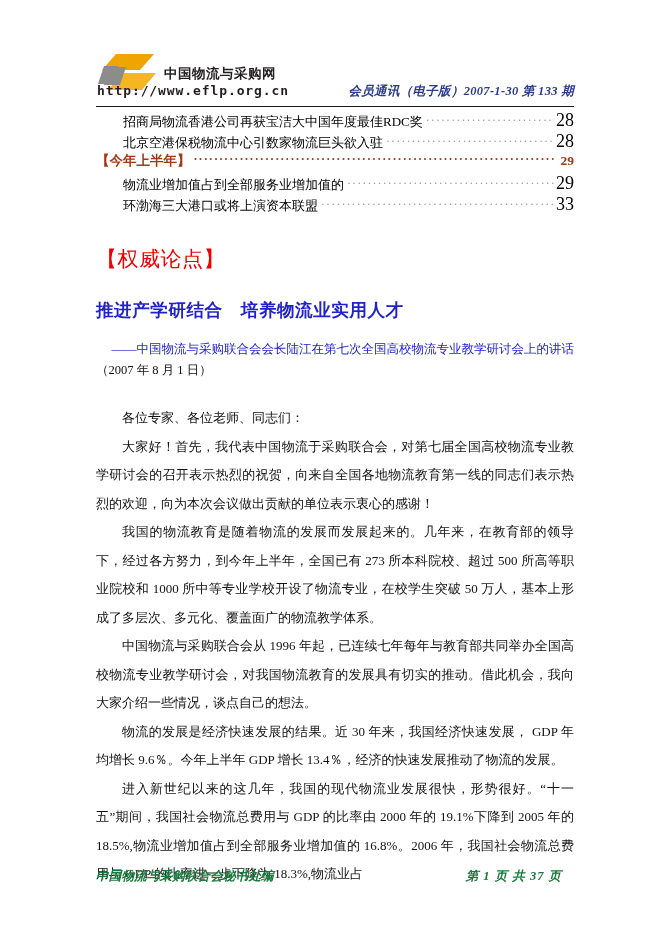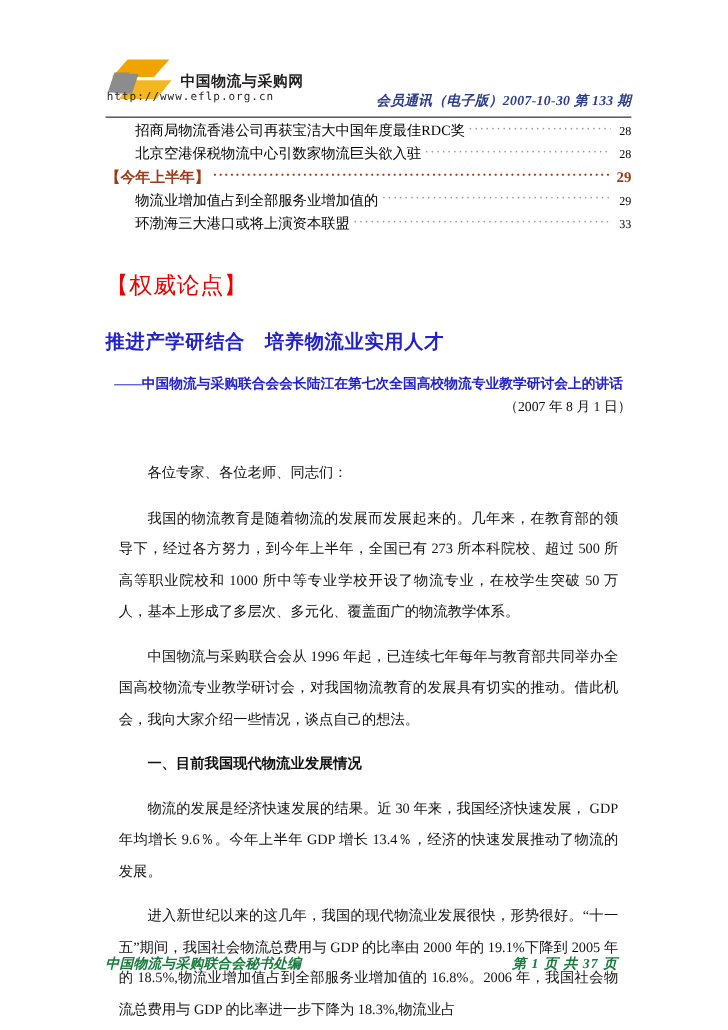--- a/index.html
+++ b/index.html
@@ -55,22 +55,22 @@
     font-weight: bold;
     letter-spacing: 0.5px;
     color: #231f20;
     white-space: nowrap;
   }
   .logo-url {
     position: absolute;
     left: 1px;
     top: 31px;
     font-family: "DejaVu Sans Mono", "Liberation Mono", monospace;
-    font-size: 10px;
-    font-weight: normal;
+    font-size: 13px;
+    font-weight: bold;
     letter-spacing: 0.9px;
     color: #231f20;
     white-space: nowrap;
   }
   .issue-line {
     position: absolute;
     right: 0px;
     top: 31px;
     font-family: "Liberation Serif", "DejaVu Serif", serif;
     font-size: 12.5px;
@@ -117,21 +117,21 @@
     margin: 0 2px 0 3px;
     position: relative;
     bottom: 2px;
     font-size: 12px;
     letter-spacing: 1.1px;
     color: #9a9a9a;
   }
   .toc-page {
     flex: 0 0 auto;
     text-align: right;
-    font-size: 11px;
+    font-size: 18px;
     min-width: 17px;
   }
   .toc-row.section .toc-label {
     color: #a03a16;
     font-weight: bold;
     font-size: 13.5px;
   }
   .toc-row.section .toc-dots {
     color: #a03a16;
     font-weight: bold;
@@ -161,50 +161,50 @@
     font-size: 17.5px;
     font-weight: bold;
     color: #2222cc;
     letter-spacing: 0.6px;
   }
   .doc-subtitle {
     position: absolute;
     left: 96px;
     top: 341px;
     width: 478px;
-    text-align: center;
+    text-align: right;
     font-size: 12.5px;
-    font-weight: bold;
+    font-weight: normal;
     color: #2222cc;
     white-space: nowrap;
   }
   .doc-date {
     position: absolute;
     left: 96px;
     top: 362px;
     width: 478px;
-    text-align: right;
+    text-align: left;
     font-size: 12.5px;
     color: #111111;
   }
 
   
   .body-text {
     position: absolute;
     left: 96px;
     top: 404px;
     width: 478px;
   }
   .para {
     font-size: 13px;
     line-height: 28.5px;
     text-align: justify;
     text-justify: inter-ideograph;
     text-indent: 2em;
-    margin: 12px;
+    margin: 0;
     color: #111111;
   }
   .para.section-h {
     font-weight: bold;
     text-indent: 2em;
     text-align: left;
   }
 
   
   .footer {
@@ -235,21 +235,21 @@
     <div class="logo-wrap">
       <svg class="logo-mark" viewBox="0 0 62 40">
         <polygon points="20,1 58,1 44,17 6,17" fill="#F0A400"></polygon>
         <polygon points="26,20 60,20 46,37 12,37" fill="#F5B721"></polygon>
         <polygon points="14,14 30,14 24,32 8,32" fill="#8C8C8C"></polygon>
         <polygon points="8,13 22,13 16,31 2,31" fill="#8C8C8C"></polygon>
       </svg>
       <div class="logo-text-cn">中国物流与采购网</div>
       <div class="logo-url">http://www.eflp.org.cn</div>
     </div>
-    <div class="issue-line">会员通讯（电子版）2007-10-30 第 133 期</div>
+    <div class="issue-line">会员通讯（电子版）2007-1-30 第 133 期</div>
   </div>
   <div class="header-rule"></div>
 
   <div class="toc" id="toc-root">
       <div class="toc-row">
         <span class="indent"></span>
         <span class="toc-label">招商局物流香港公司再获宝洁大中国年度最佳RDC奖</span>
         <span class="toc-dots">········································································································································································································</span>
         <span class="toc-page">28</span>
       </div>
@@ -278,23 +278,23 @@
       </div>
     </div>
 
   <div class="cat-heading">【权威论点】</div>
   <div class="doc-title">推进产学研结合　培养物流业实用人才</div>
   <div class="doc-subtitle">——中国物流与采购联合会会长陆江在第七次全国高校物流专业教学研讨会上的讲话</div>
   <div class="doc-date">（2007 年 8 月 1 日）</div>
 
   <div class="body-text" id="body-root">
       <p class="para">各位专家、各位老师、同志们：</p>
+      <p class="para">大家好！首先，我代表中国物流于采购联合会，对第七届全国高校物流专业教学研讨会的召开表示热烈的祝贺，向来自全国各地物流教育第一线的同志们表示热烈的欢迎，向为本次会议做出贡献的单位表示衷心的感谢！</p>
       <p class="para">我国的物流教育是随着物流的发展而发展起来的。几年来，在教育部的领导下，经过各方努力，到今年上半年，全国已有 273 所本科院校、超过 500 所高等职业院校和 1000 所中等专业学校开设了物流专业，在校学生突破 50 万人，基本上形成了多层次、多元化、覆盖面广的物流教学体系。</p>
       <p class="para">中国物流与采购联合会从 1996 年起，已连续七年每年与教育部共同举办全国高校物流专业教学研讨会，对我国物流教育的发展具有切实的推动。借此机会，我向大家介绍一些情况，谈点自己的想法。</p>
-      <p class="para section-h">一、目前我国现代物流业发展情况</p>
       <p class="para">物流的发展是经济快速发展的结果。近 30 年来，我国经济快速发展， GDP 年均增长 9.6％。今年上半年 GDP 增长 13.4％，经济的快速发展推动了物流的发展。</p>
       <p class="para">进入新世纪以来的这几年，我国的现代物流业发展很快，形势很好。“十一五”期间，我国社会物流总费用与 GDP 的比率由 2000 年的 19.1%下降到 2005 年的 18.5%,物流业增加值占到全部服务业增加值的 16.8%。2006 年，我国社会物流总费用与 GDP 的比率进一步下降为 18.3%,物流业占</p>
     </div>
 
   <div class="footer">
     <div class="footer-left">中国物流与采购联合会秘书处编</div>
     <div class="footer-right">第 1 页 共 37 页</div>
   </div>
 
 </div>

